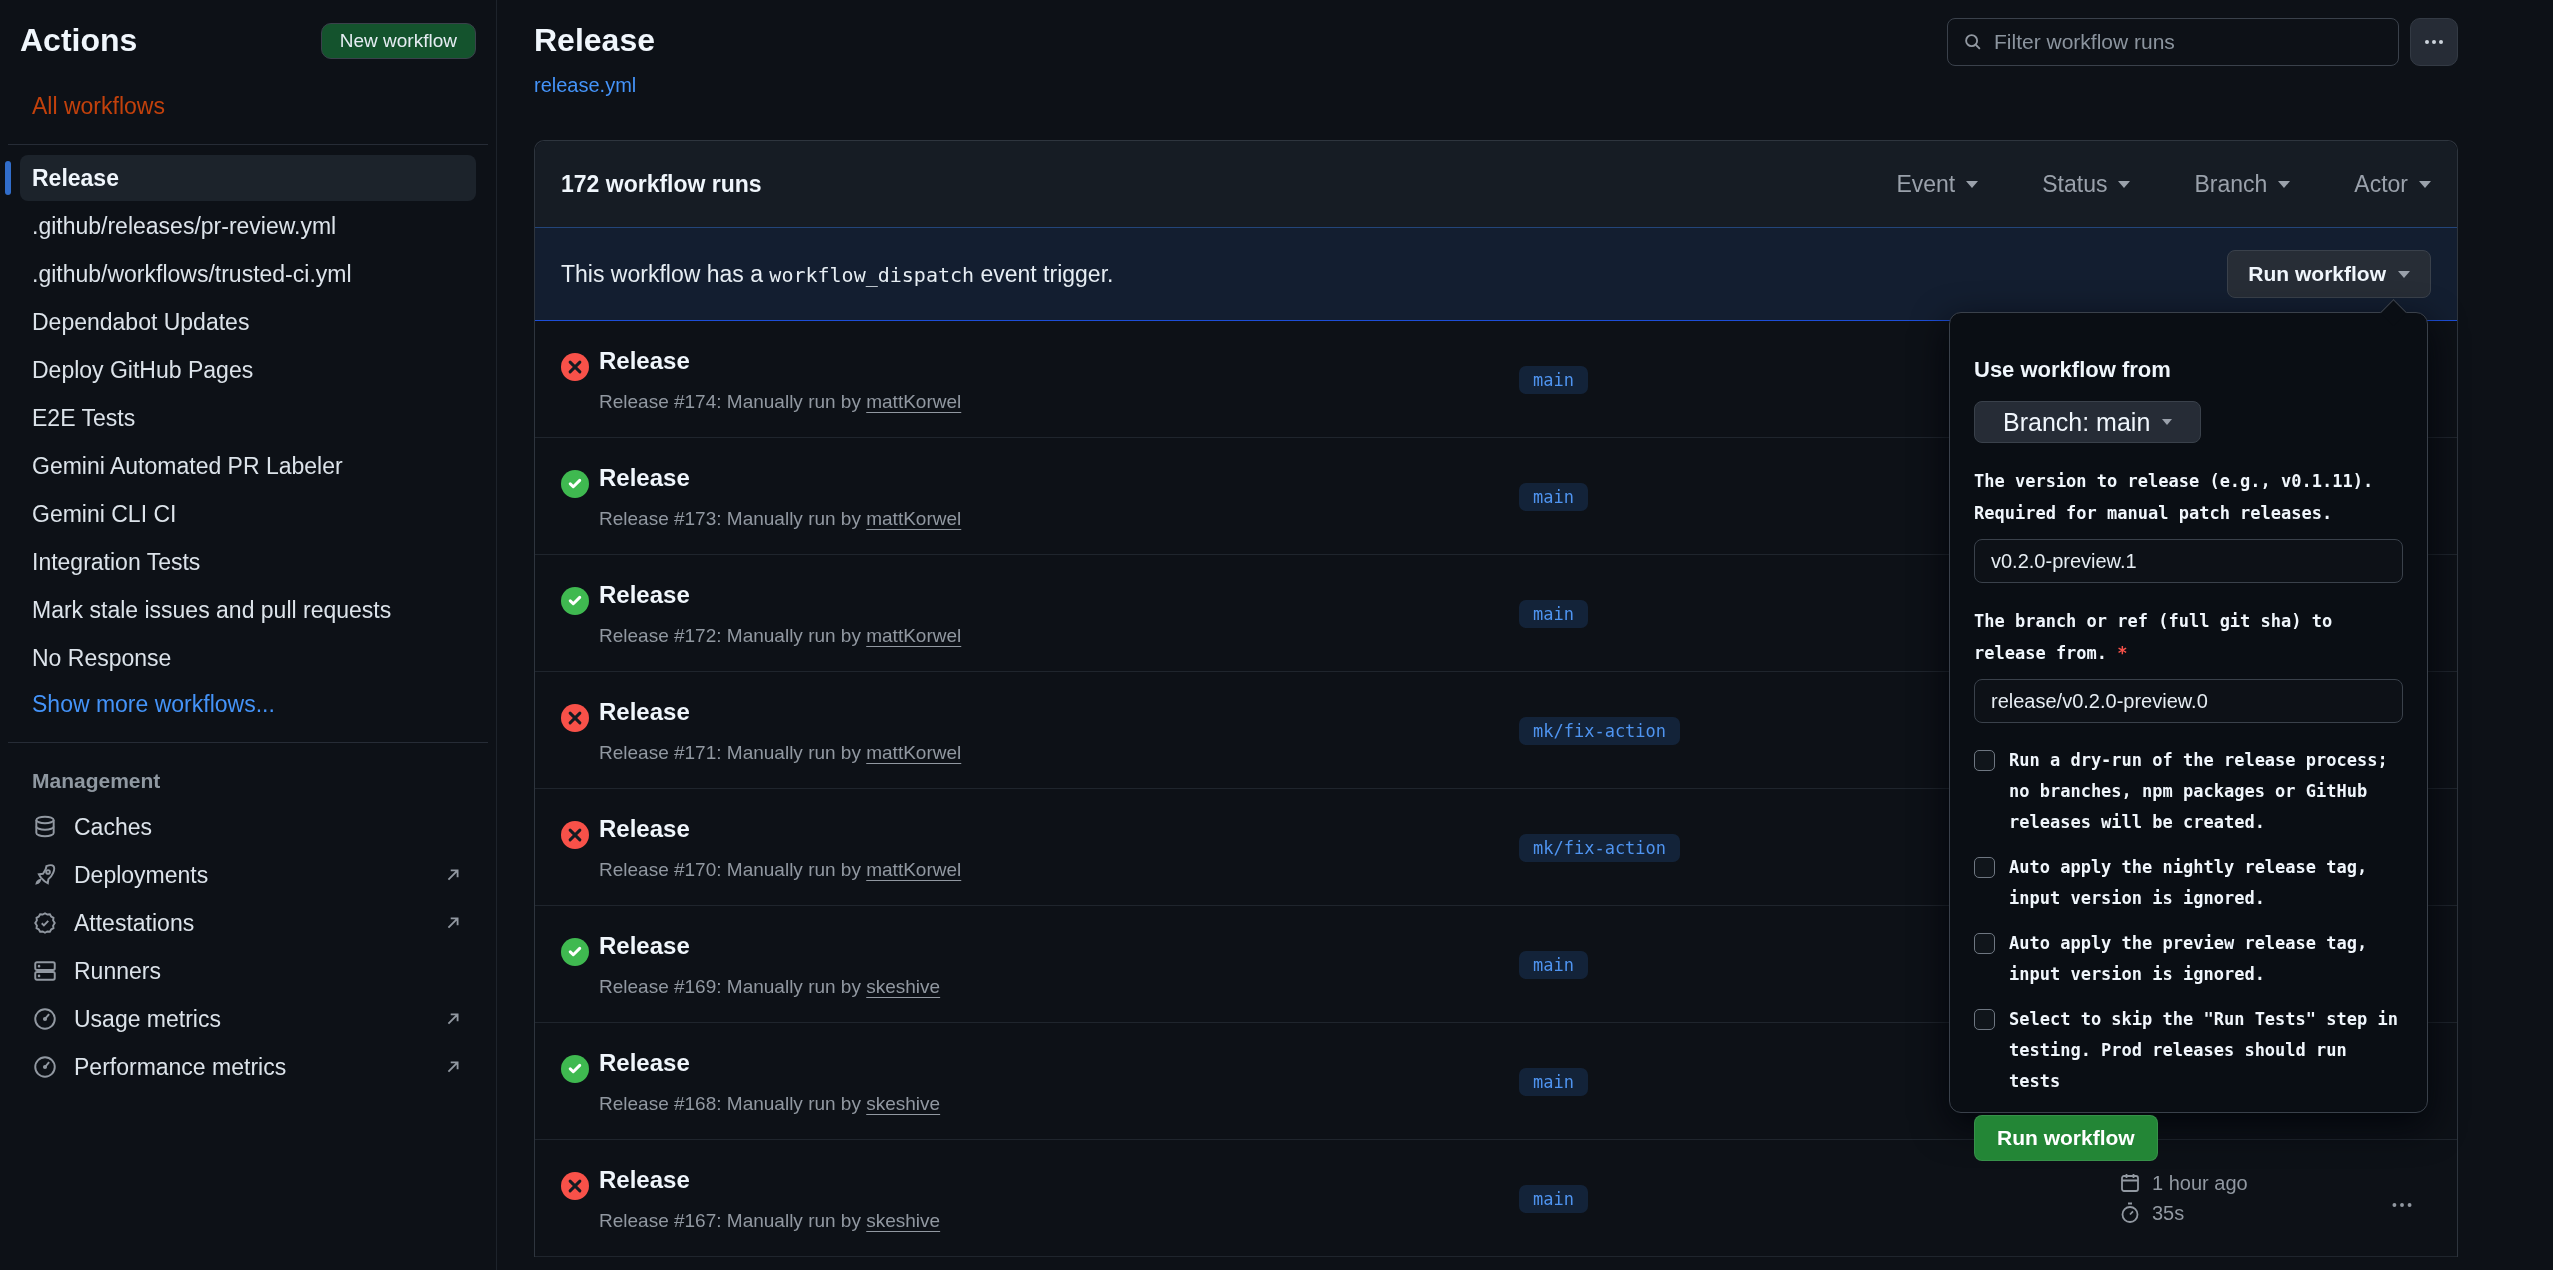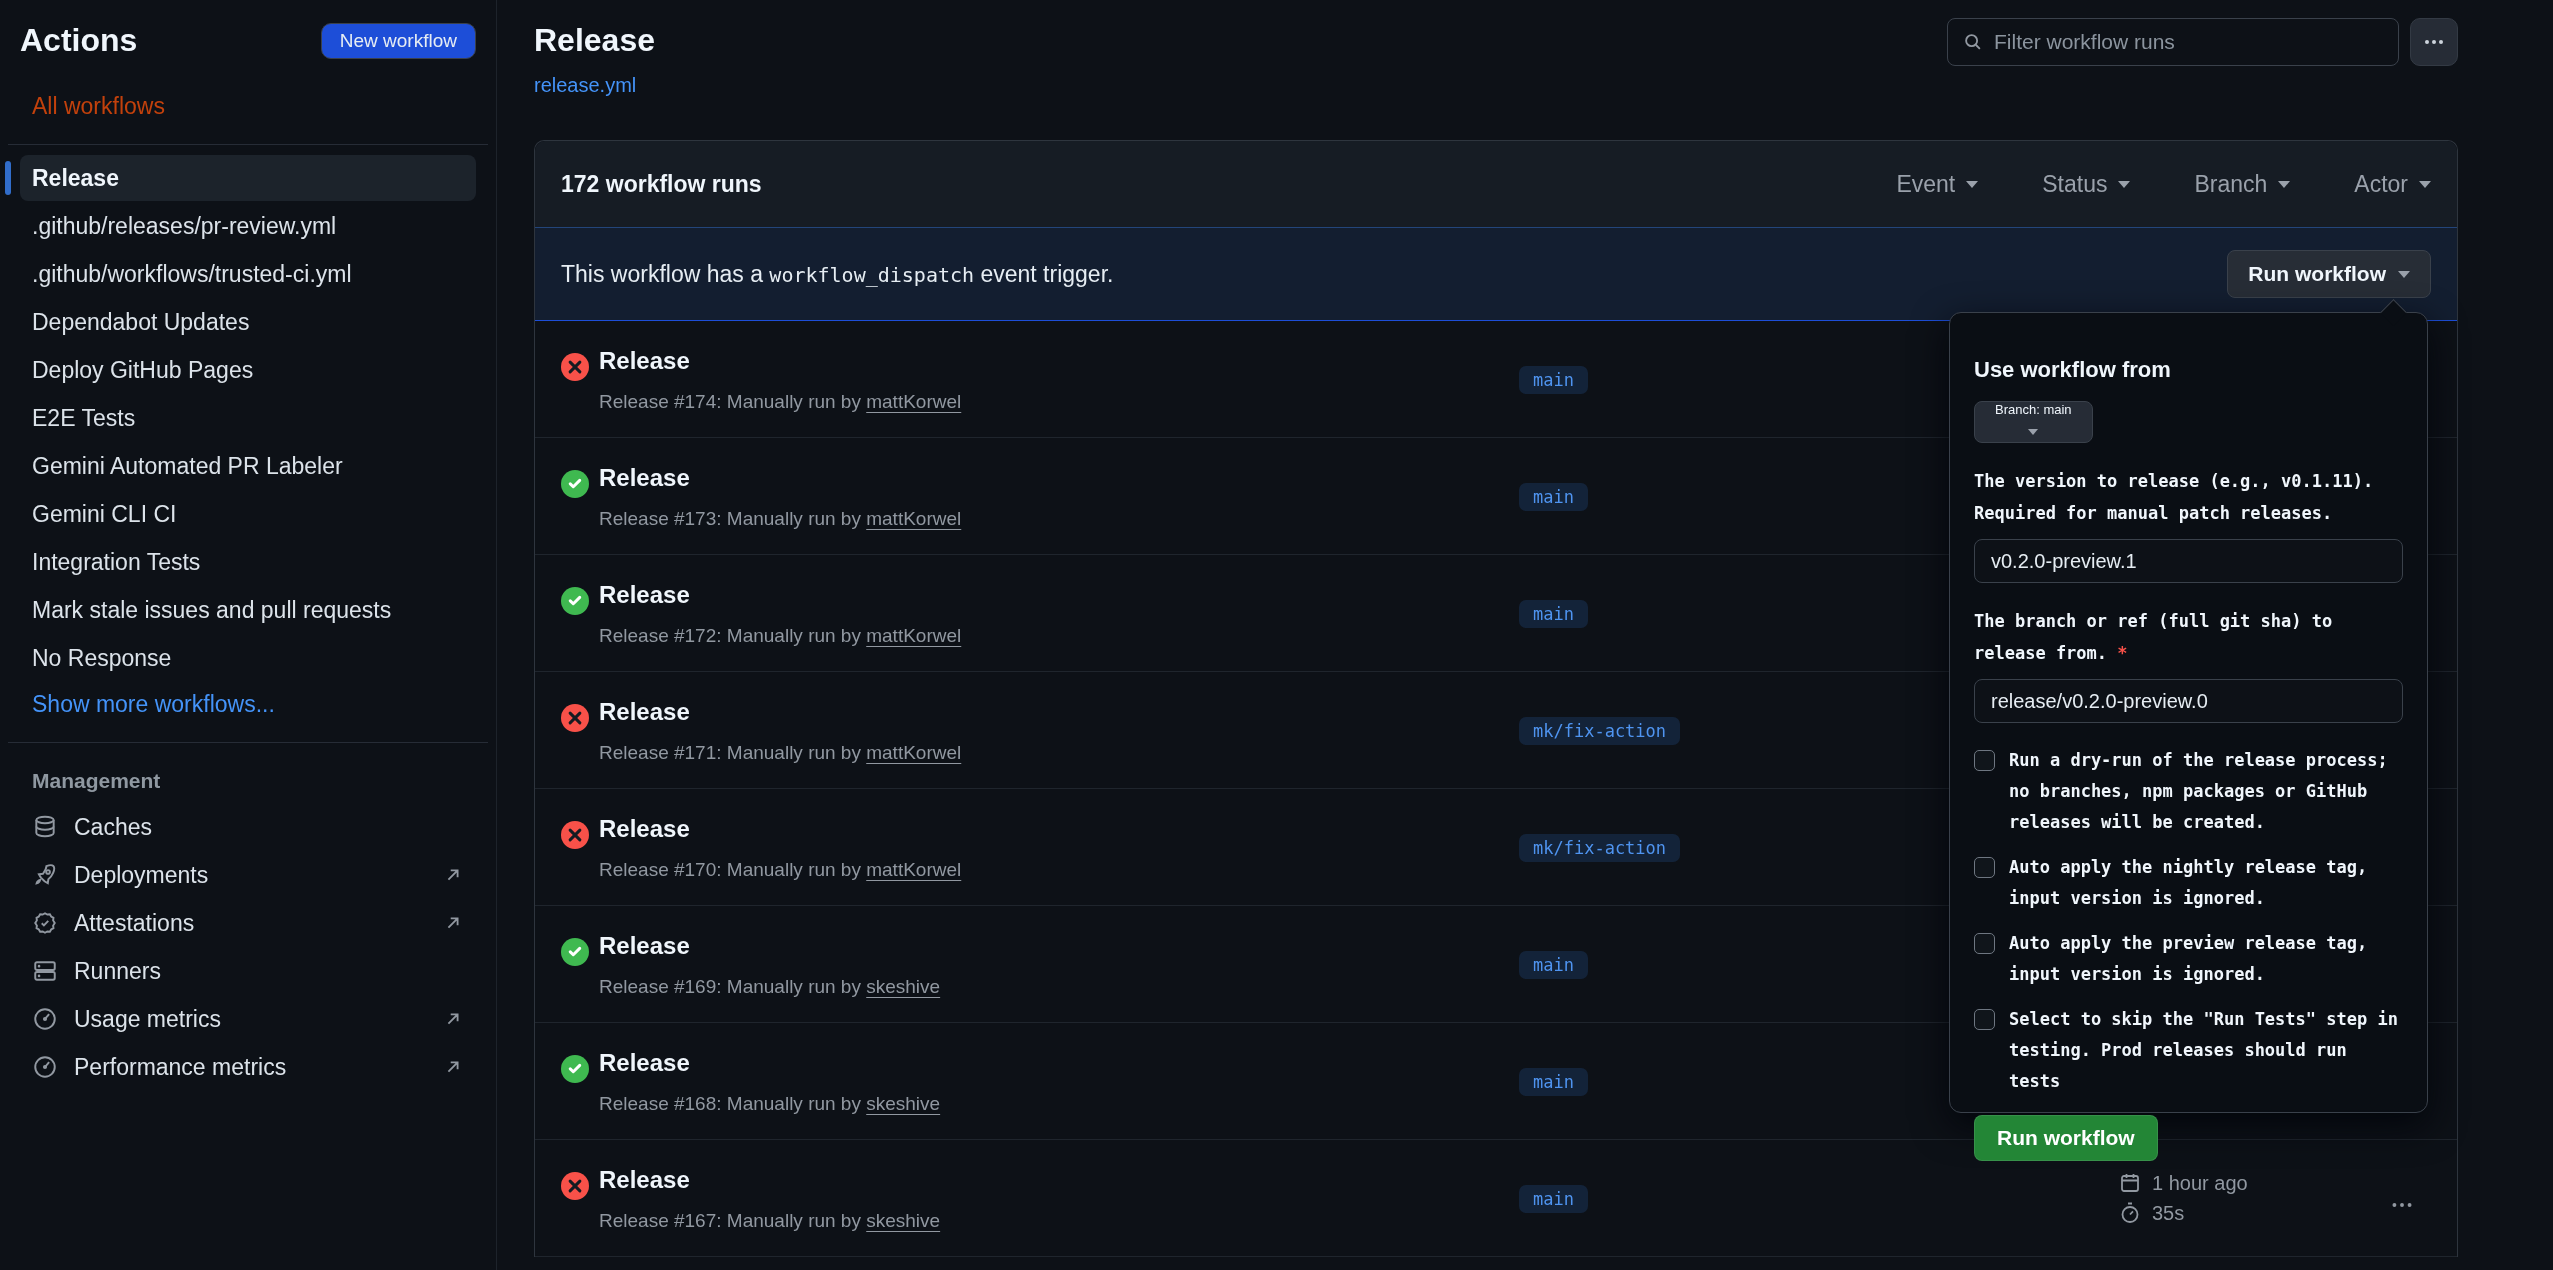--- a/index.html
+++ b/index.html
@@ -13,21 +13,21 @@
   a { text-decoration:none; }
 
   
   .sidebar {
     position:absolute; left:0; top:0; width:497px; height:100%;
     border-right:1px solid #1d232b; padding:0 20px;
   }
   .sidebar-head { margin-top:22px; display:flex; align-items:center; justify-content:space-between; }
   .sidebar-title { font-size:32px; font-weight:700; color:#f0f6fc; }
   .btn-secondary {
-    background:#1d4ed8; border:1px solid #3a414b; border-radius:10px;
+    background:#14532d; border:1px solid #3a414b; border-radius:10px;
     color:#e6edf3; font-size:19px; font-weight:500; padding:0 18px; height:36px;
     display:inline-flex; align-items:center; cursor:pointer;
   }
   .all-workflows { margin-top:26px; padding:8px 12px; font-size:23px; color:#c2410c; cursor:pointer; }
   .sidebar-divider { border:none; border-top:1px solid #262c36; margin:16px -12px 10px -12px; }
   .workflow-list { list-style:none; }
   .workflow-list li {
     position:relative; height:46px; margin-bottom:2px; display:flex; align-items:center;
     padding:0 12px; border-radius:8px; font-size:23px; color:#dce3ea; cursor:pointer; white-space:nowrap;
   }
@@ -118,22 +118,22 @@
     box-shadow:0 12px 36px rgba(1,4,9,0.85); padding:28px 24px;
   }
   .run-panel::before {
     content:""; position:absolute; top:-10px; right:24px; width:18px; height:18px;
     background:#0a0e14; border-left:1px solid #3a414b; border-top:1px solid #3a414b;
     transform:rotate(45deg);
   }
   .panel-heading { font-size:22px; font-weight:600; color:#f0f6fc;margin-top:16px; }
   .branch-select {
     margin-top:18px; background:#262c36; border:1px solid #3a414b; border-radius:8px;
-    height:42px; display:inline-flex; align-items:center; gap:12px; padding:0 20px;
-    font-size:13px; font-weight:500; color:#f0f6fc; cursor:pointer;flex-direction:column;
+    height:42px; display:inline-flex; align-items:center; gap:12px; padding:0 28px;
+    font-size:25px; font-weight:500; color:#f0f6fc; cursor:pointer;
   }
   .branch-select .caret { border-top-color:#9aa1ab; border-left-width:5px; border-right-width:5px; border-top-width:6px; }
   .field-desc {
     margin-top:22px; font-family:"DejaVu Sans Mono","Liberation Mono",monospace;
     font-size:17px; font-weight:700; color:#f0f6fc; line-height:32px;
   }
   .field-desc .req { color:#f85149; }
   .panel-input {
     margin-top:10px; width:100%; height:44px; background:#0d1117;
     border:1px solid #3a414b; border-radius:8px; padding:18px 16px;

